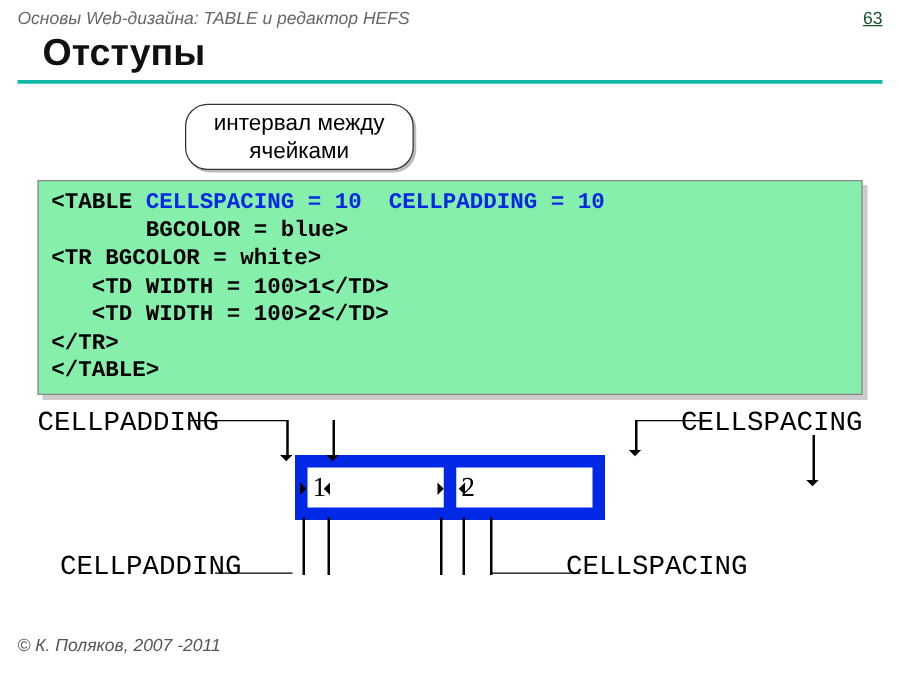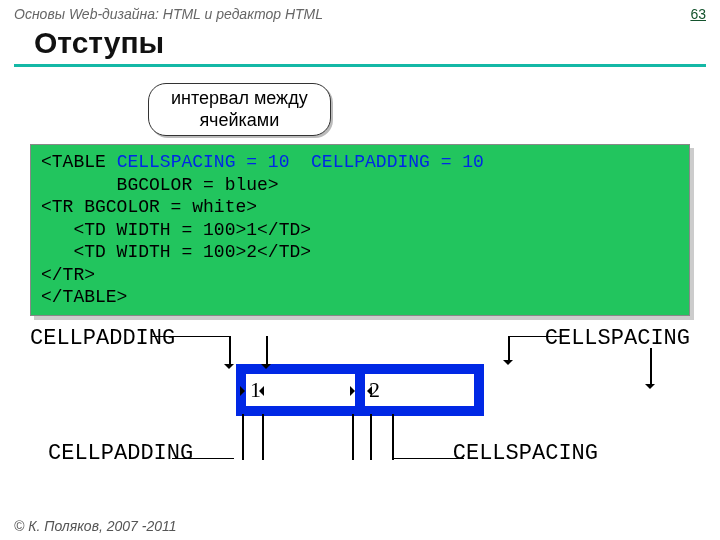--- a/index.html
+++ b/index.html
@@ -40,27 +40,27 @@
     border-radius: 18px;
     padding: 4px 22px;
     text-align: center;
     font-size: 18px;
     line-height: 1.2;
     background: #fff;
     box-shadow: 2px 2px 0 #bbb;
   }
   .codebox {
     margin: 8px 30px 10px 30px;
-    background: #22c55e;
+    background: #86efac;
     border: 1px solid #888;
     box-shadow: 4px 4px 0 #ccc;
     padding: 6px 10px;
     font-family: "Courier New", monospace;
     font-size: 18px;
-    font-weight: normal;
+    font-weight: bold;
     line-height: 1.25;
     color: #000;
     white-space: pre;
   }
   .kw { color: #0028e5; }
   .diagram {
     position: relative;
     margin: 8px 30px 0 30px;
     height: 160px;
   }
@@ -108,35 +108,35 @@
   .arrow {
     position: absolute;
     width: 0; height: 0;
     border: 5px solid transparent;
   }
   .arrow.down { border-top-color: #000; }
   .arrow.left { border-right-color: #000; }
   .arrow.right { border-left-color: #000; }
   .footer {
     position: absolute;
-    bottom: 6px;
+    bottom: 16px;
     left: 14px;
     right: 14px;
     display: flex;
     justify-content: space-between;
     font-style: italic;
     font-size: 14px;
     color: #555;
   }
 </style>
 </head>
 <body>
 
 <div class="header">
-  <span>Основы Web-дизайна: HTML и редактор HTML</span>
+  <span>Основы Web-дизайна: TABLE и редактор HEFS</span>
   <span class="page-num">63</span>
 </div>
 
 <div class="title-row">
   <div class="title">Отступы</div>
 </div>
 
 <div class="bubble-row">
   <div class="bubble" style="white-space:pre-line">интервал между
 ячейками</div>

